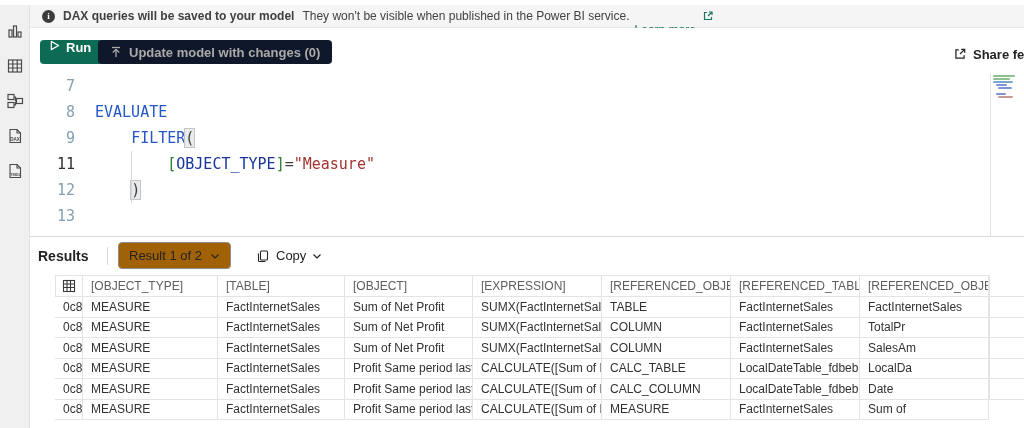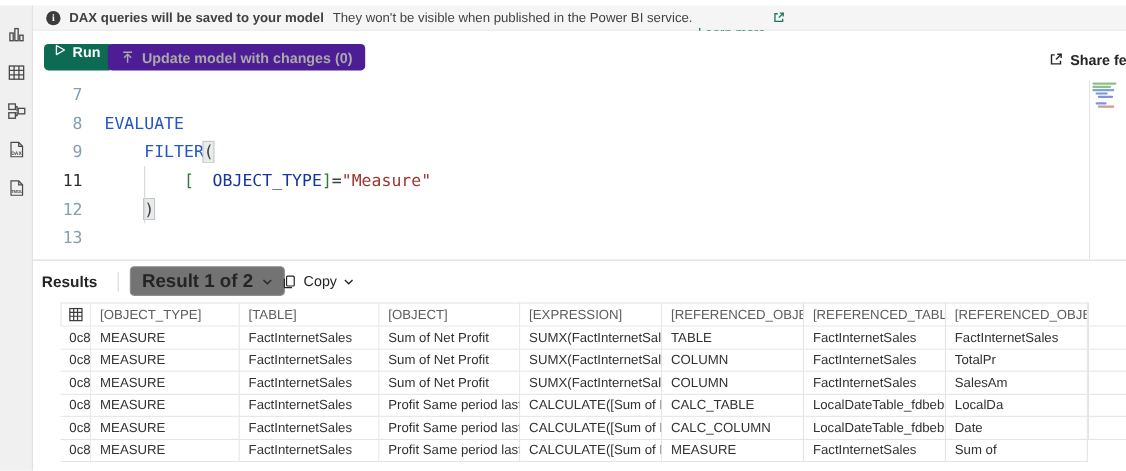--- a/index.html
+++ b/index.html
@@ -25,54 +25,54 @@
   .banner b { color:#404040; margin-right:8px; font-size:12px; }
   .banner .learn { color:#19755f; text-decoration:underline; margin-left:5px; cursor:pointer;margin-top:28px; }
   .banner .ext-ic { margin-left:6px; display:inline-flex; }
 
   
   .toolbar { position:absolute; left:30px; top:28px; width:994px; height:45px; background:#fff; }
   .run-btn { position:absolute; left:10px; top:12px; height:24px; padding:0 12px 0 9px;
     background:#0c6b52; border:none; border-radius:4px; color:#fff; font-size:13px; font-weight:bold;
     display:flex; gap:6px; cursor:pointer; font-family:inherit; }
   .update-btn { position:absolute; left:68px; top:12px; height:24px; padding:0 12px;
-    background:#4c1d95; border:none; border-radius:4px; color:#abaaa8; font-size:13px; font-weight:bold;
+    background:#0f172a; border:none; border-radius:4px; color:#abaaa8; font-size:13px; font-weight:bold;
     display:flex; align-items:center; gap:7px; cursor:default; font-family:inherit; }
   .share-btn { position:absolute; left:923px; top:15px; height:22px; white-space:nowrap;
     background:none; border:none; color:#242424; font-size:13px; font-weight:bold;
     display:flex; align-items:center; gap:6px; cursor:pointer; font-family:inherit; }
 
   
   .editor { position:absolute; left:30px; top:73px; width:994px; height:163px; background:#fff; overflow:hidden; }
   .code-line { display:flex; height:26px; line-height:26px;
     font-family:"DejaVu Sans Mono", monospace; font-size:15px; }
   .code-line .ln { width:45px; text-align:right; color:#85a0b3; flex:0 0 auto; }
   .code-line.active .ln { color:#2f2f2f; }
   .code-line .code { padding-left:20px; white-space:pre; color:#333; }
   .tok-kw  { color:#2456c9; }
   .tok-fn  { color:#2456c9; }
   .tok-grn { color:#2f7d33; }
-  .tok-col { color:#16339e;margin-left:17px; }
+  .tok-col { color:#16339e; }
   .tok-str { color:#a13430; }
   .tok-pun { color:#8a2c2c; }
   .tok-op  { color:#404040; }
   .tok-hl  { background:#e8eaec; box-shadow:0 0 0 1px #c3c6c9; color:#3e3e3e; }
   .indent-guide { position:absolute; left:101px; top:78px; height:52px; border-left:1px solid #d8d8d8; }
   .editor-vline { position:absolute; right:33px; top:0; height:163px; border-left:1px solid #e4e4e4; }
   .minimap { position:absolute; right:3px; top:2px; width:28px; height:120px; cursor:pointer; }
   .mm { height:2px; margin-bottom:1px; border-radius:1px; }
 
   
   .results { position:absolute; left:30px; top:236px; width:994px; height:192px;
     background:#fff; border-top:1px solid #d9d9d9; }
   .results-title { position:absolute; left:8px; top:11px; font-size:14px; font-weight:bold; color:#242424; }
   .rh-divider { position:absolute; left:77px; top:10px; width:1px; height:18px; background:#d8d8d8; }
   .result-select { position:absolute; left:88px; top:5px; height:27px; padding:0 10px;
-    border:1px solid #8f8d8b; border-radius:4px; background:#737373; color:#242424; font-size:17px;
-    display:flex; align-items:center; gap:8px; cursor:pointer; font-family:inherit;font-weight:bold; }
+    border:1px solid #8f8d8b; border-radius:4px; background:#a16207; color:#242424; font-size:13px;
+    display:flex; align-items:center; gap:8px; cursor:pointer; font-family:inherit; }
   .copy-btn { position:absolute; left:218px; top:5px; height:27px; padding:0 8px;
     border:none; background:none; color:#242424; font-size:13px;
     display:flex; align-items:center; gap:6px; cursor:pointer; font-family:inherit; }
 
   .rtable { position:absolute; left:25px; top:38px; display:grid;
     grid-template-columns:28px 135px 127px 128px 129px 129px 129px 129px 220px;
     grid-template-rows:22px; grid-auto-rows:20.5px; font-size:12px; }
   .tcell { border-right:1px solid #e4e4e4; border-bottom:1px solid #e4e4e4;
     padding-left:8px; display:flex; align-items:center; white-space:nowrap; overflow:hidden;
     color:#323130; background:#fff; }

